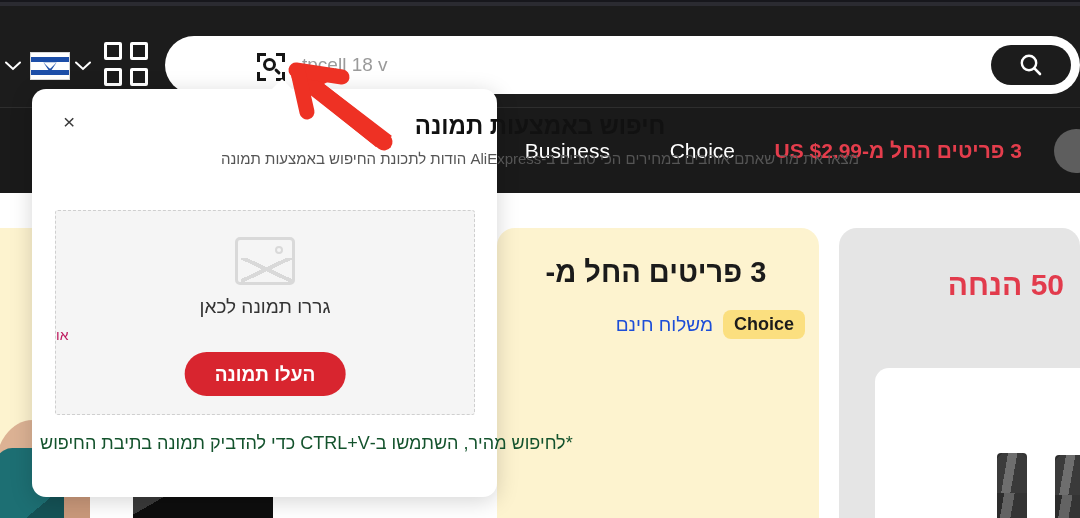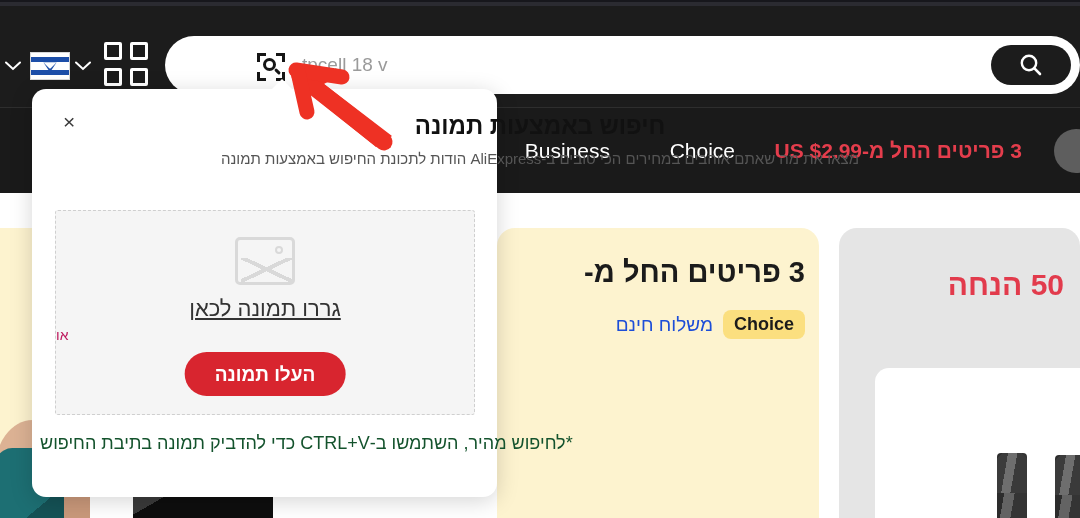--- a/index.html
+++ b/index.html
@@ -144,21 +144,21 @@
     position:absolute; left:0; top:193px; width:1080px; height:325px;
     background:#ffffff; overflow:hidden;
   }
 
   .banner-yellow{
     position:absolute; left:497px; top:35px; width:322px; height:290px;
     background:#fdf3cf; border-radius:18px 18px 0 0;
   }
   .banner-title{
     position:absolute; right:14px; top:28px; left:10px;
-    font-size:29px; font-weight:bold; color:#1b1b1b; text-align:right;
+    font-size:29px; font-weight:bold; color:#1b1b1b; text-align:center;
     white-space:nowrap;
   }
   .banner-sub{
     position:absolute; right:14px; top:82px;
     display:flex; flex-direction:row; align-items:center; gap:10px;
   }
   .choice-badge{
     background:#fbdf7f; color:#1b1b1b; font-size:18px; font-weight:bold;
     padding:4px 11px; border-radius:8px; font-family:"Liberation Sans",sans-serif;
   }
@@ -273,21 +273,21 @@
     border-radius:50%; border:2.5px solid #d9d9d9;
   }
   .dz-img-icon .mtn{
     position:absolute; left:3px; bottom:0; width:51px; height:24px;
     background:
       linear-gradient(to top right, transparent 47%, #d9d9d9 47% 56%, transparent 56%),
       linear-gradient(to top left, transparent 47%, #d9d9d9 47% 56%, transparent 56%);
   }
   .dz-drag{
     position:absolute; left:0; right:0; top:85px; text-align:center;
-    font-size:22px; color:#333333;text-decoration:underline;
+    font-size:19px; color:#333333;
   }
   .dz-or{
     position:absolute; left:0; right:0; top:116px; text-align:left;
     font-size:14px; color:#be185d;
   }
   .dz-btn{
     position:absolute; left:50%; top:141px; transform:translateX(-50%);
     background:#d8252f; color:#ffffff; border:none; border-radius:22px;
     padding:12px 30px; height:44px; font-size:19px; font-weight:bold;
     font-family:"Liberation Sans", sans-serif; cursor:pointer;

